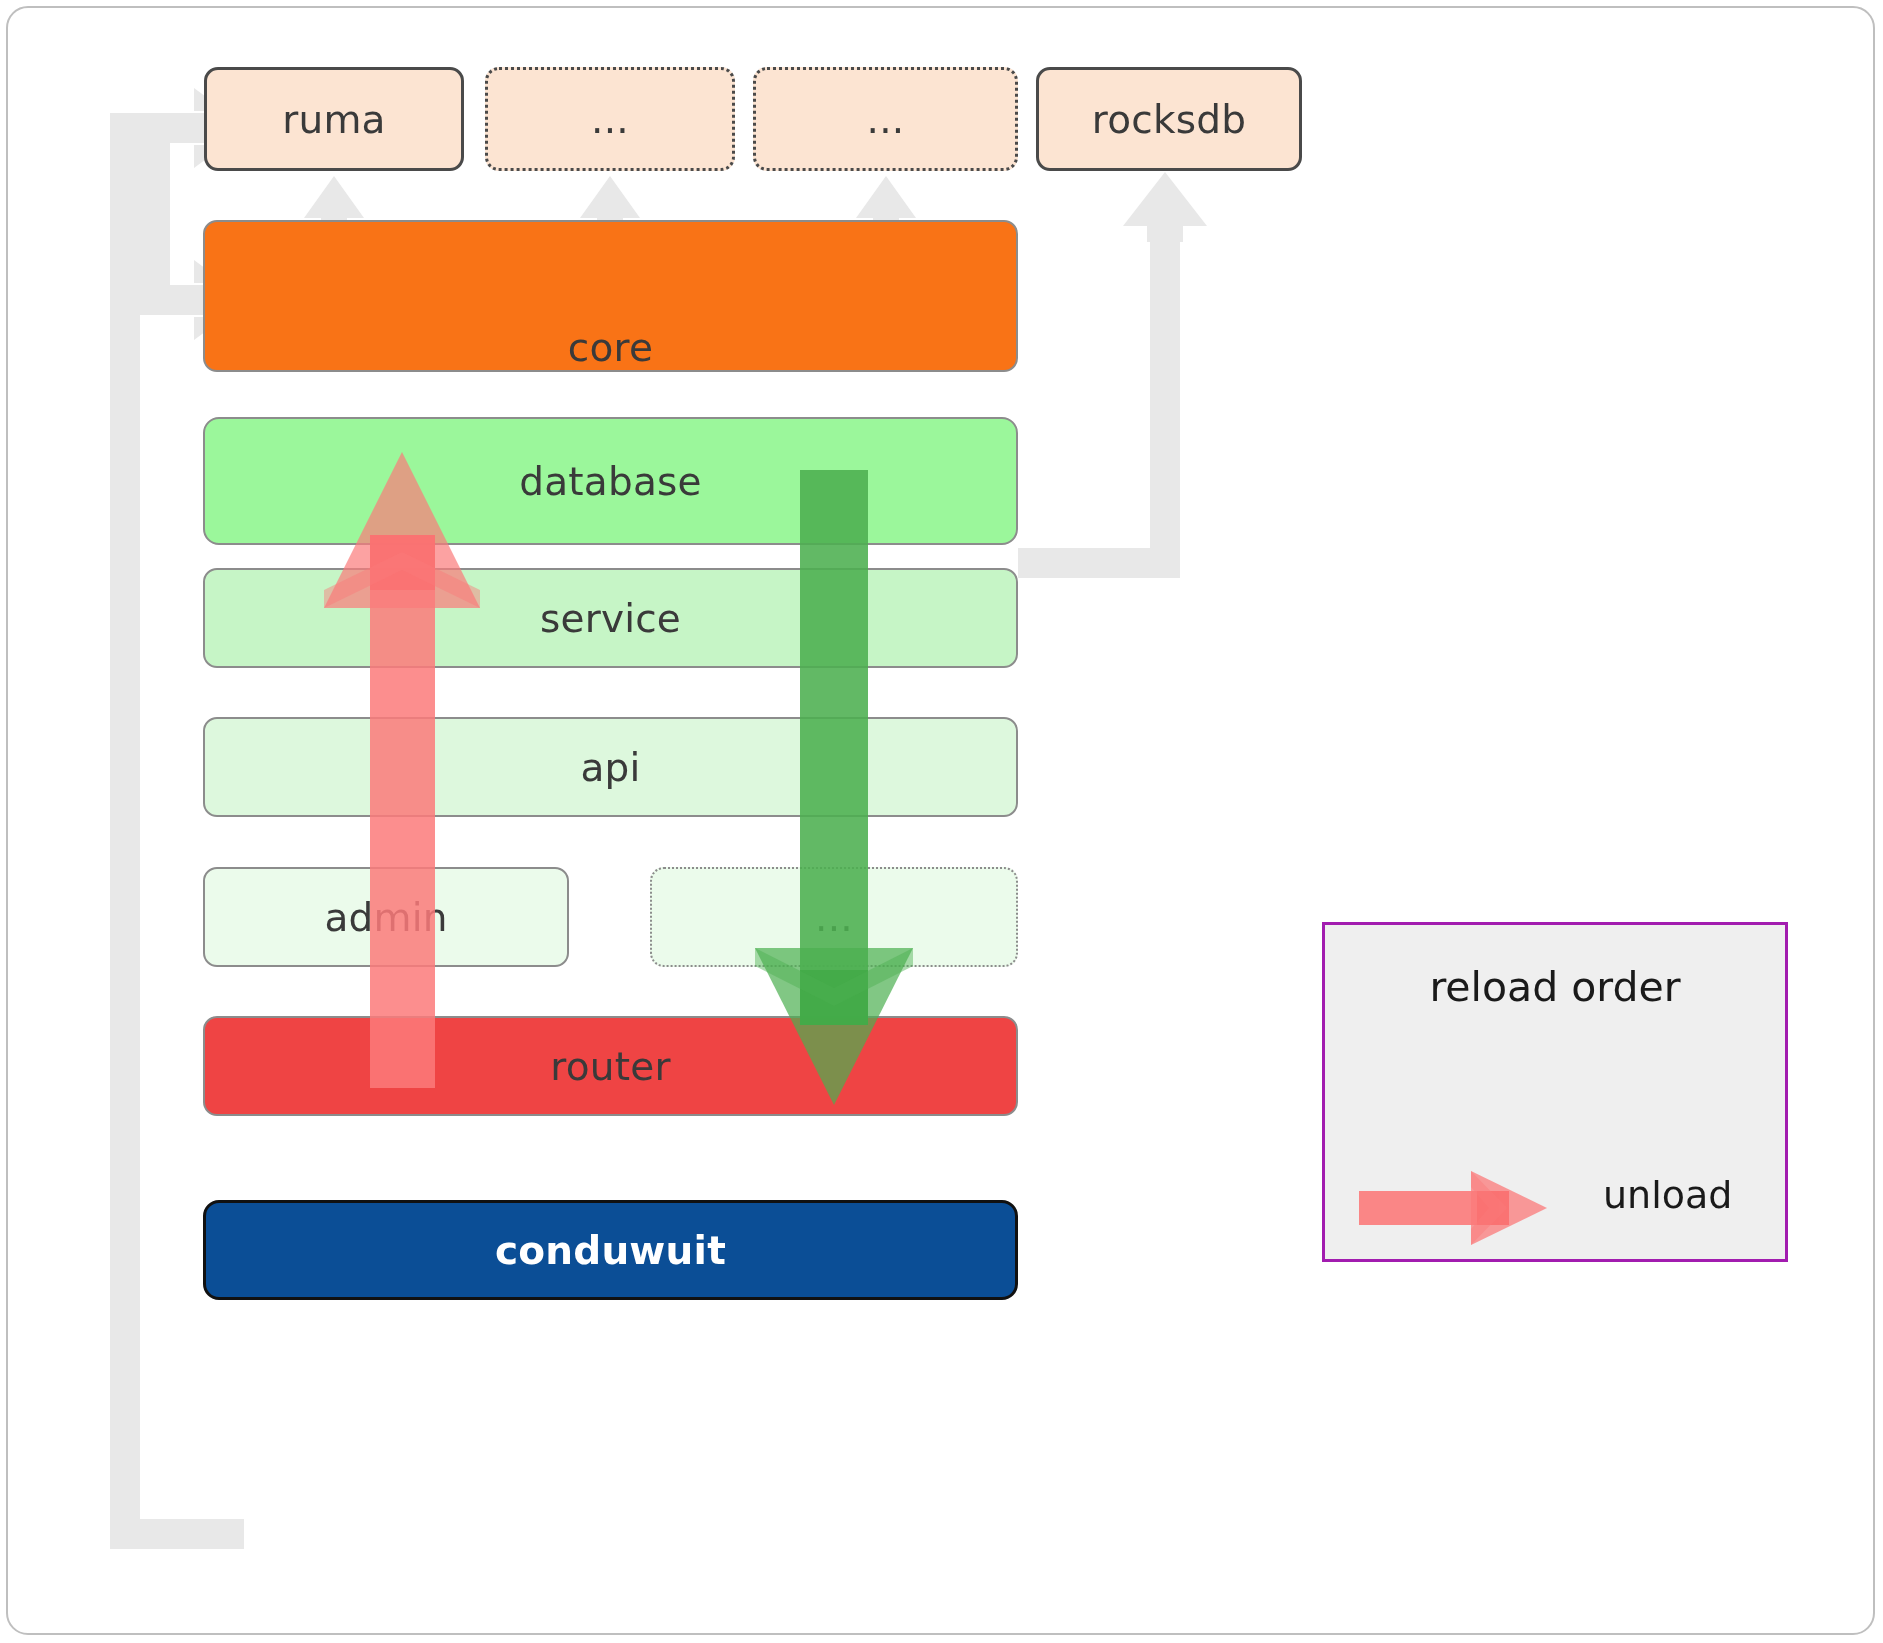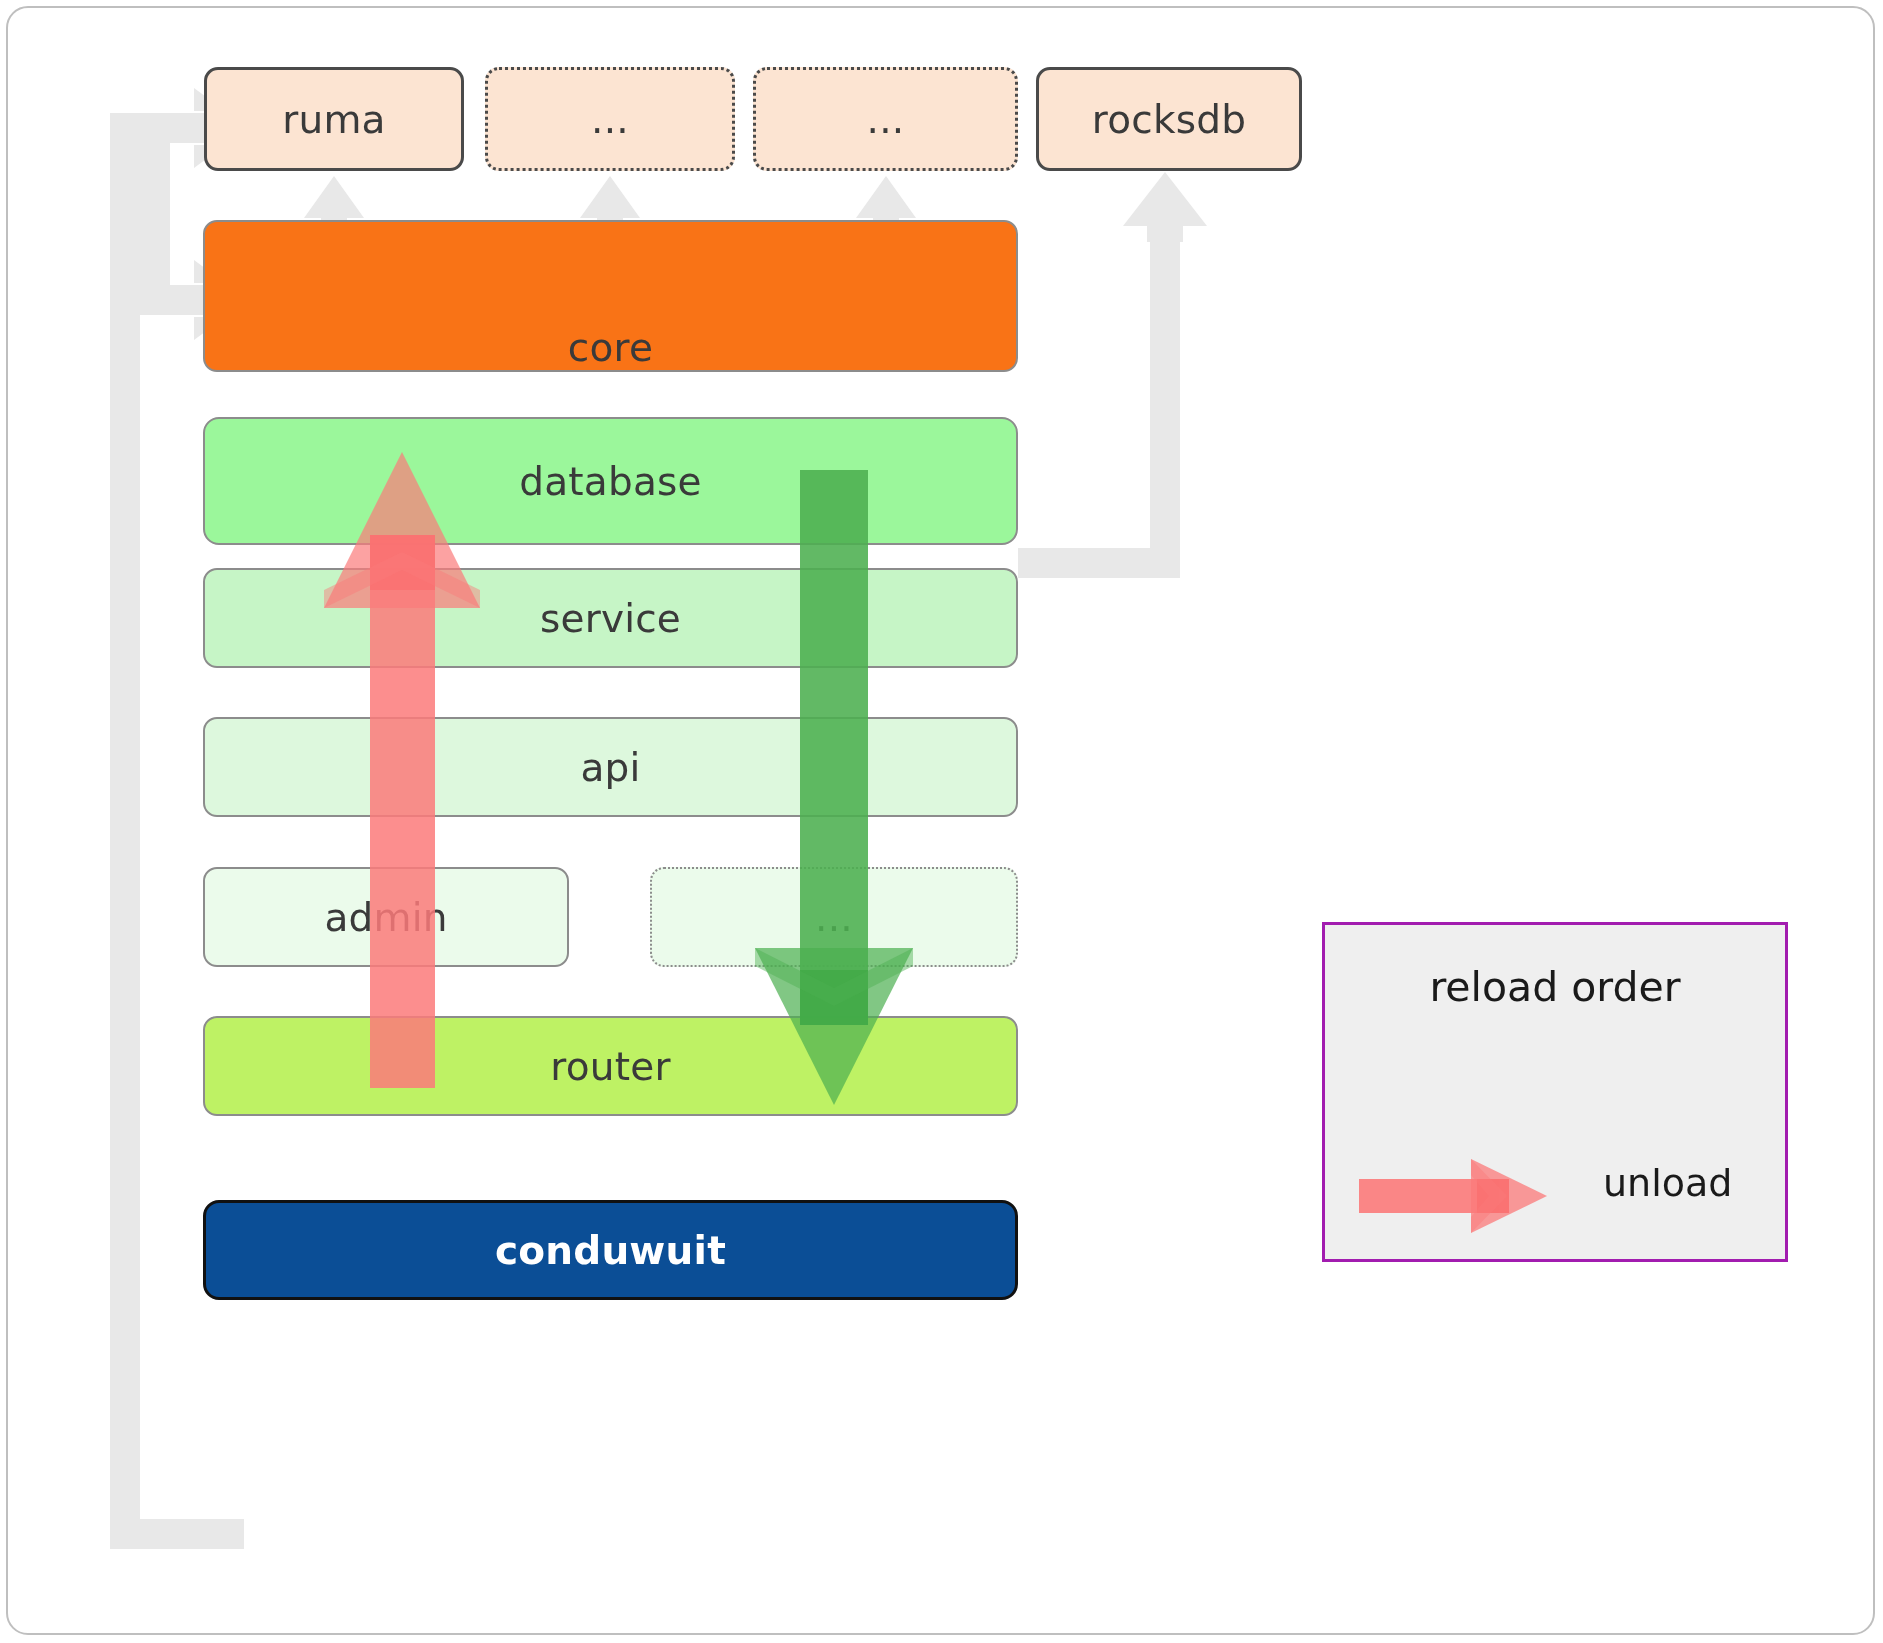--- a/index.html
+++ b/index.html
@@ -43,21 +43,21 @@
   .box.solid-gray  { border: 2px solid #8c8c8c; }
   .box.dotted-gray { border: 2px dotted #8c8c8c; }
   .box.solid-black { border: 3px solid #111111; }
 
   .fill-peach   { background: #fce4d2; }
   .fill-blue    { background: #f97316; align-items: flex-end; }
   .fill-green1  { background: #9bf79b; }
   .fill-green2  { background: #c6f5c6; }
   .fill-green3  { background: #ddf8dd; }
   .fill-green4  { background: #ebfbeb; }
-  .fill-white   { background: #bef264; align-items: center; }
+  .fill-white   { background: #ef4444; align-items: center; }
   .fill-navy    { background: #0b4e96; color: #ffffff; font-weight: bold; }
 
   
   #connectors { position: absolute; left: 0; top: 0; z-index: 5; }
   
   #flow { position: absolute; left: 0; top: 0; z-index: 40; pointer-events: none; }
 
   
   #legend {
     position: absolute;
@@ -184,21 +184,21 @@
       <polygon points="834,1105 755,948 913,948" fill="#4caf50" opacity="0.70"></polygon>
 
       <polygon points="755,948 834,988 913,948 913,966 834,1006 755,966" fill="#4caf50" opacity="0.45"></polygon>
     </g>
   </svg>
 
   <div id="legend">
     <div id="legend-title">reload order</div>
 
 
-    <div class="legend-row" style="top:228px;">
+    <div class="legend-row" style="top:240px;">
       <svg class="legend-arrow" width="230" height="100">
         <rect x="0" y="36" width="140" height="34" fill="#fb7a7a" opacity="0.9"></rect>
         <rect x="118" y="36" width="32" height="34" fill="#f85a5a" opacity="0.95"></rect>
         <polygon points="188,53 112,16 112,90" fill="#fb7a7a" opacity="0.75"></polygon>
         <polygon points="112,16 148,53 112,90 112,74 130,53 112,32" fill="#fb7a7a" opacity="0.45"></polygon>
       </svg>
       <span class="legend-label">unload</span>
     </div>
   </div>
 </div>

